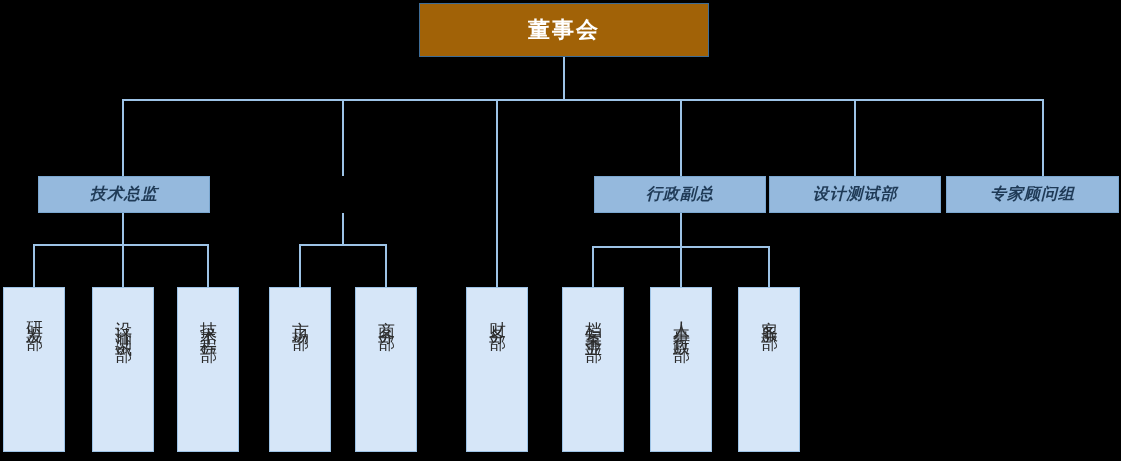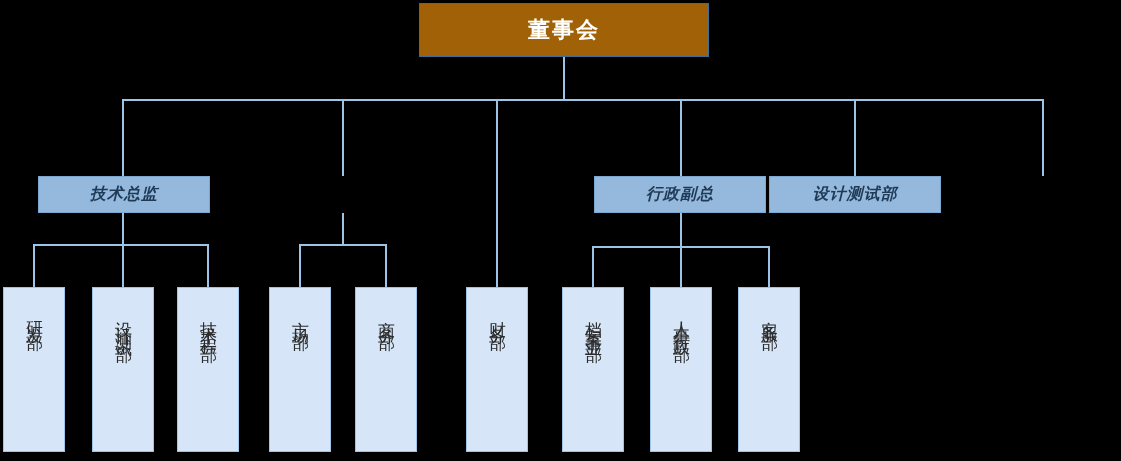--- a/index.html
+++ b/index.html
@@ -102,20 +102,23 @@
 
 
   <div class="node node-l2" style="left:594px; top:176px; width:172px; height:37px;align-items:center;">
     <span>行政副总</span>
   </div>
 
   <div class="node node-l2" style="left:769px; top:176px; width:172px; height:37px;">
     <span>设计测试部</span>
   </div>
 
+  <div class="node node-l2" style="left:946px; top:176px; width:173px; height:37px;">
+    <span>专家顾问组</span>
+  </div>
 
   <div class="conn conn-v" style="left:122px; top:213px; height:33px;"></div>
   <div class="conn conn-h" style="left:33px; top:244px; width:176px;"></div>
   <div class="conn conn-v" style="left:33px; top:244px; height:43px;"></div>
   <div class="conn conn-v" style="left:122px; top:244px; height:43px;"></div>
   <div class="conn conn-v" style="left:207px; top:244px; height:43px;"></div>
 
   <div class="conn conn-v" style="left:342px; top:213px; height:33px;"></div>
   <div class="conn conn-h" style="left:299px; top:244px; width:88px;"></div>
   <div class="conn conn-v" style="left:299px; top:244px; height:43px;"></div>

